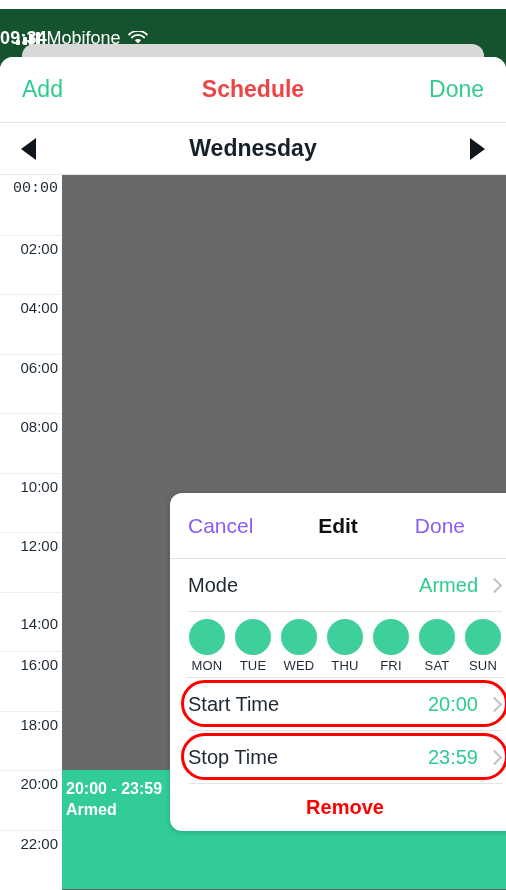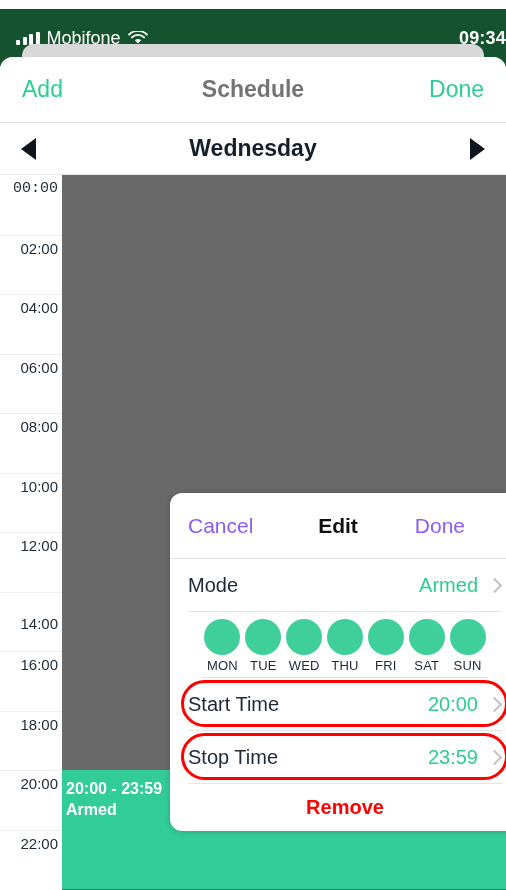--- a/index.html
+++ b/index.html
@@ -11,21 +11,21 @@
   }
   #screen { position:relative; width:506px; height:890px; overflow:hidden; background:#fff; }
 
   
   .statusbar {
     position:absolute; top:9px; left:0; width:506px; height:58px;
     background:#14532d; color:#fff;
     display:flex; align-items:center;
   }
   .sb-left { position:absolute; left:16px; display:flex; align-items:center; gap:7px; }
-  .sb-center { position:absolute; left:0; width:506px; text-align:right;
+  .sb-center { position:absolute; left:0; width:506px; text-align:left;
                font-size:18px; font-weight:bold; letter-spacing:.2px; }
   .sb-right { position:absolute; right:14px; display:flex; align-items:center; gap:6px; }
   .carrier { font-size:18px; font-weight:normal; }
   .bars { display:flex; align-items:flex-end; gap:2.5px; height:13px; }
   .bars i { display:block; width:4px; background:#fff; border-radius:1px; }
   .bars i:nth-child(1){height:5px}
   .bars i:nth-child(2){height:8px}
   .bars i:nth-child(3){height:11px}
   .bars i:nth-child(4){height:13px}
   .wifi { position:relative; width:20px; height:14px; }
@@ -54,21 +54,21 @@
     border-bottom:1px solid #e2e2e2;
   }
   .nav-btn {
     position:absolute; font-size:23px; color:#2ecc8f; background:none; border:none;
     font-family:inherit; cursor:pointer; padding:4px 2px;
   }
   .nav-btn.left { left:20px; }
   .nav-btn.right { right:20px; }
   .nav-title {
     position:absolute; left:0; width:506px; text-align:center;
-    font-size:23px; font-weight:bold; color:#737373;
+    font-size:23px; font-weight:bold; color:#ef4444;
   }
 
   
   .daybar { position:relative; height:52px; display:flex; align-items:center;
             border-bottom:1px solid #e6e6e6; background:#fff;padding-left:40px; }
   .day-title { position:absolute; left:0; width:506px; text-align:center;
                font-size:23px; font-weight:bold; color:#16202b; }
   .arrow { position:absolute; width:0; height:0; cursor:pointer; }
   .arrow.prev { left:21px; border-top:11px solid transparent; border-bottom:11px solid transparent;
                 border-right:15px solid #10161d; }
@@ -113,21 +113,21 @@
   .chev { width:11px; height:11px; margin-left:11px; margin-right:2px;
           border-right:2.6px solid #c3c3c3; border-top:2.6px solid #c3c3c3;
           transform:rotate(45deg); }
 
   .m-row.circled::before {
     content:""; position:absolute; left:-7px; right:-6px; top:2px; bottom:3px;
     border:3px solid #fe0000; border-radius:26px; pointer-events:none;
   }
 
   .days { display:flex; justify-content:space-between; align-items:flex-start;
-          margin:0 32px; padding:7px 0 4px; border-bottom:1px solid #e4e4e4; }
+          margin:0 16px; padding:7px 0 4px; border-bottom:1px solid #e4e4e4; }
   .day { display:flex; flex-direction:column; align-items:center; width:42px; cursor:pointer; }
   .dot { width:36px; height:36px; border-radius:50%; background:#3ecf9b; }
   .dname { margin-top:3px; font-size:13px; color:#1d2935; letter-spacing:.2px; }
 
   .remove { height:47px; display:flex; align-items:center; justify-content:center;
             font-size:20px; font-weight:bold; color:#fe0000; cursor:pointer; }
 </style>
 </head>
 <body>
 

